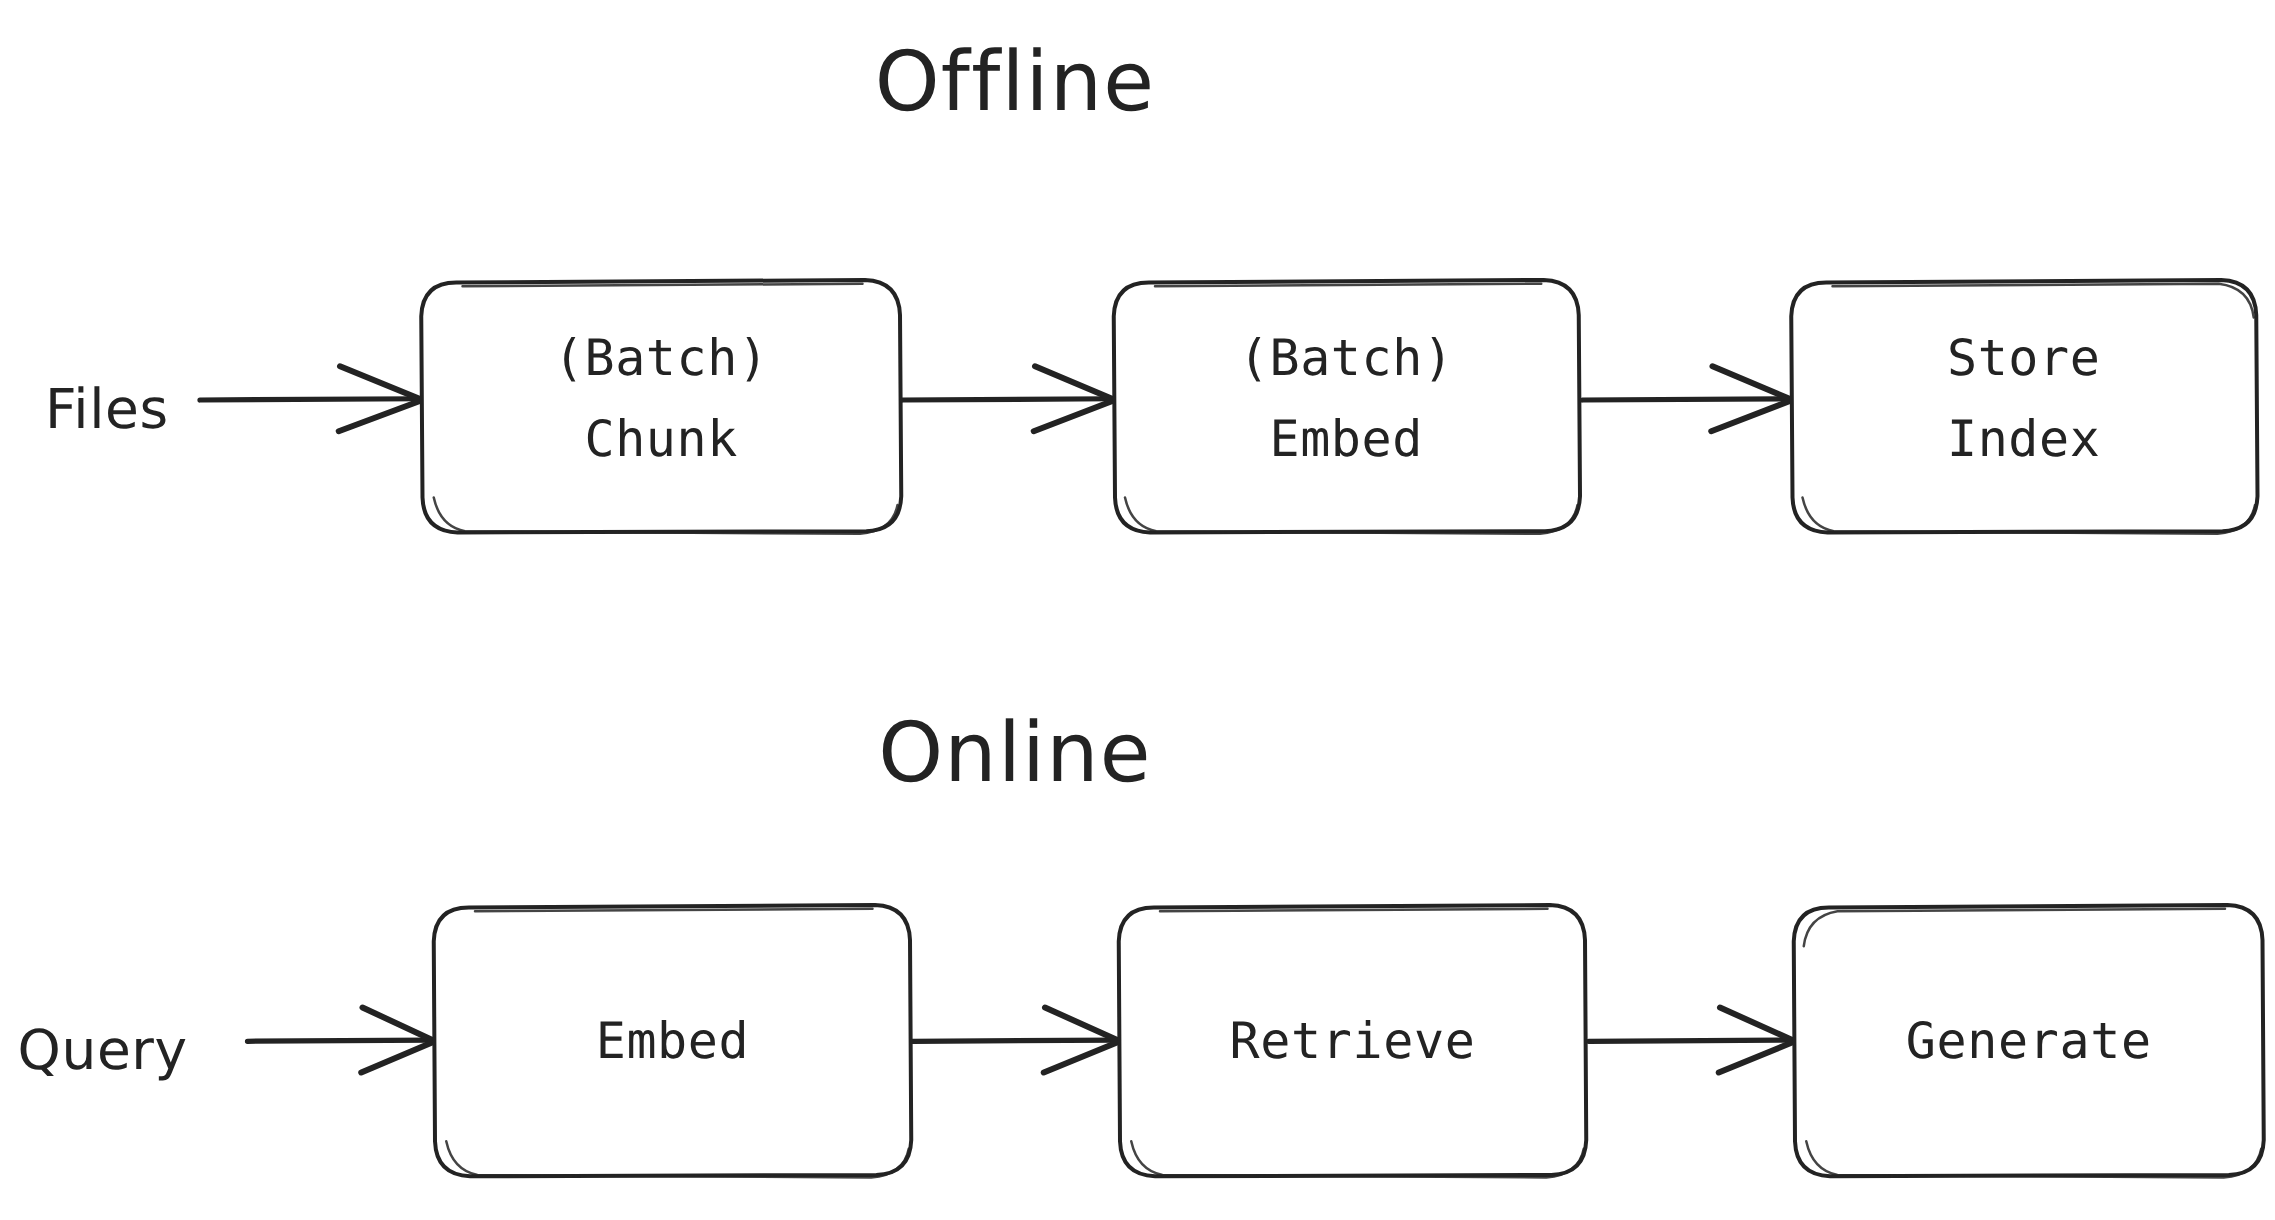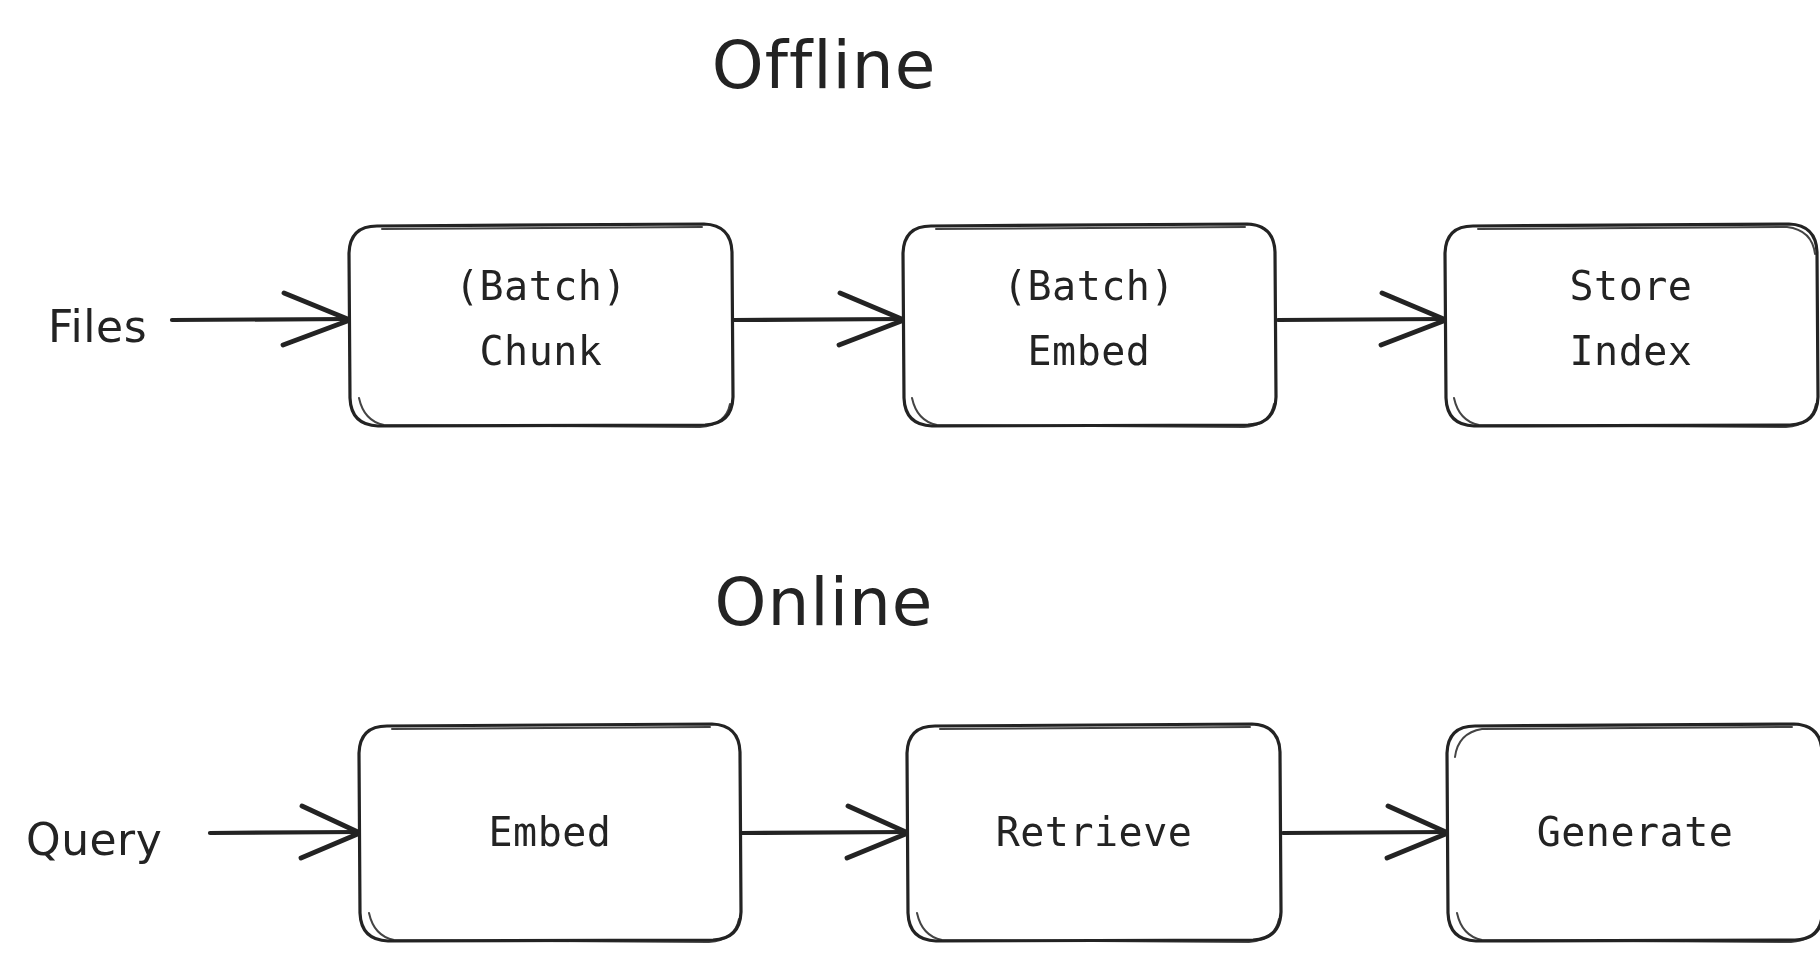--- a/index.html
+++ b/index.html
@@ -12,21 +12,20 @@
     width: 1820px;
     height: 976px;
     overflow: hidden;
     font-family: "DejaVu Sans", sans-serif;
   }
   #stage {
     position: relative;
     width: 1760px;
     height: 976px;
     background: #ffffff;
-    margin-left: 12px;
   }
   #diagram-svg {
     position: absolute;
     left: 0;
     top: 0;
     width: 1820px;
     height: 976px;
   }
   .section-title {
     font-family: "DejaVu Sans", sans-serif;

